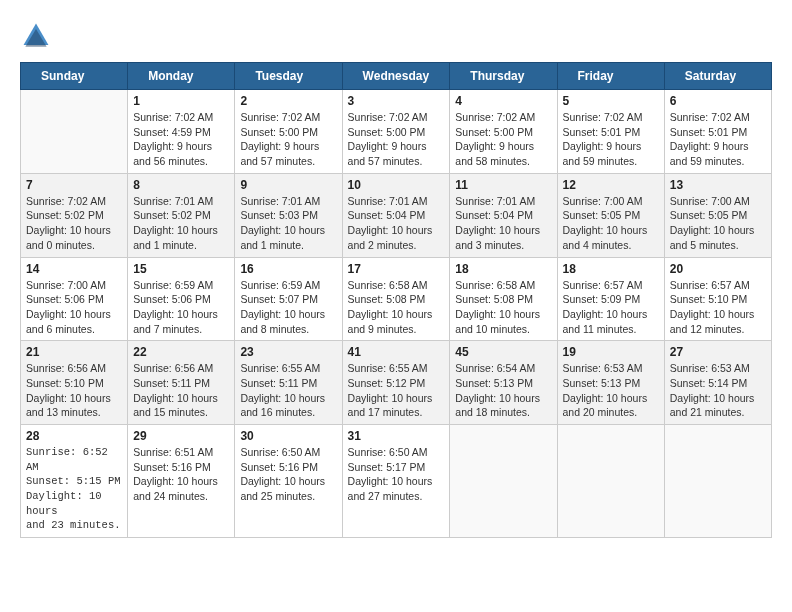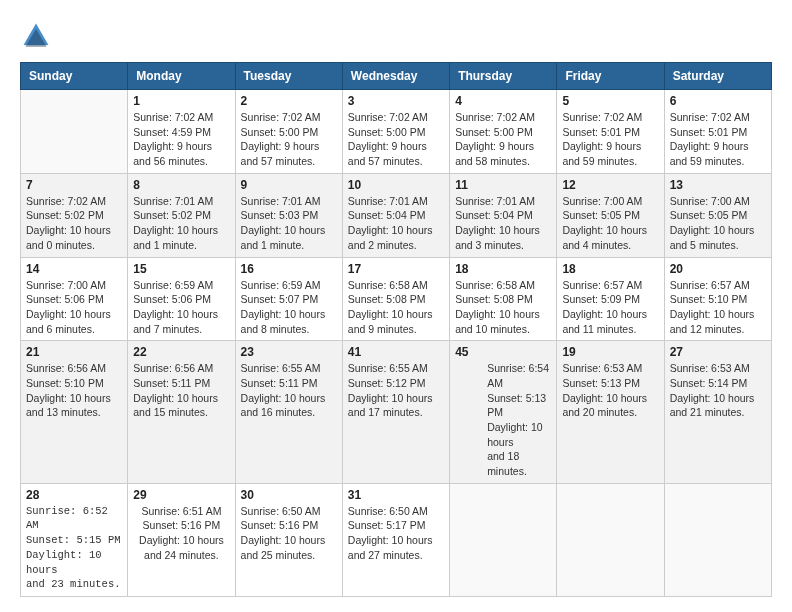--- a/index.html
+++ b/index.html
@@ -38,21 +38,21 @@
       color: #333;
     }
     .calendar {
       width: 100%;
       border-collapse: collapse;
       font-size: 11px;
     }
     .calendar th {
       background: #2a6496;
       color: #fff;
-      padding: 6px 8px;
+      padding: 6px 20px;
       text-align: left;
       font-size: 12px;
       font-weight: bold;
       border: 1px solid #1a4a76;
     }
     .calendar td {
       border: 1px solid #ccc;
       vertical-align: top;
       padding: 4px 5px;
       width: 107px;
@@ -284,21 +284,21 @@
         </td>
         <td>
           <span class="day-num">41</span>
           <div class="day-info" style="white-space: pre-line;">Sunrise: 6:55 AM
 Sunset: 5:12 PM
 Daylight: 10 hours
 and 17 minutes.</div>
         </td>
         <td>
           <span class="day-num">45</span>
-          <div class="day-info" style="white-space: pre-line; margin-left: 32px;">Sunrise: 6:54 AM
+          <div class="day-info" style="white-space: pre-line;">Sunrise: 6:54 AM
 Sunset: 5:13 PM
 Daylight: 10 hours
 and 18 minutes.</div>
         </td>
         <td>
           <span class="day-num">19</span>
           <div class="day-info" style="white-space: pre-line;">Sunrise: 6:53 AM
 Sunset: 5:13 PM
 Daylight: 10 hours
 and 20 minutes.</div>
@@ -314,21 +314,21 @@
       <tr>
         <td>
           <span class="day-num">28</span>
           <div class="day-info" style="white-space: pre-line; font-family: Liberation Mono, monospace;">Sunrise: 6:52 AM
 Sunset: 5:15 PM
 Daylight: 10 hours
 and 23 minutes.</div>
         </td>
         <td>
           <span class="day-num">29</span>
-          <div class="day-info" style="white-space: pre-line; text-align: center;">Sunrise: 6:51 AM
+          <div class="day-info" style="white-space: pre-line;">Sunrise: 6:51 AM
 Sunset: 5:16 PM
 Daylight: 10 hours
 and 24 minutes.</div>
         </td>
         <td>
           <span class="day-num">30</span>
           <div class="day-info" style="white-space: pre-line;">Sunrise: 6:50 AM
 Sunset: 5:16 PM
 Daylight: 10 hours
 and 25 minutes.</div>

